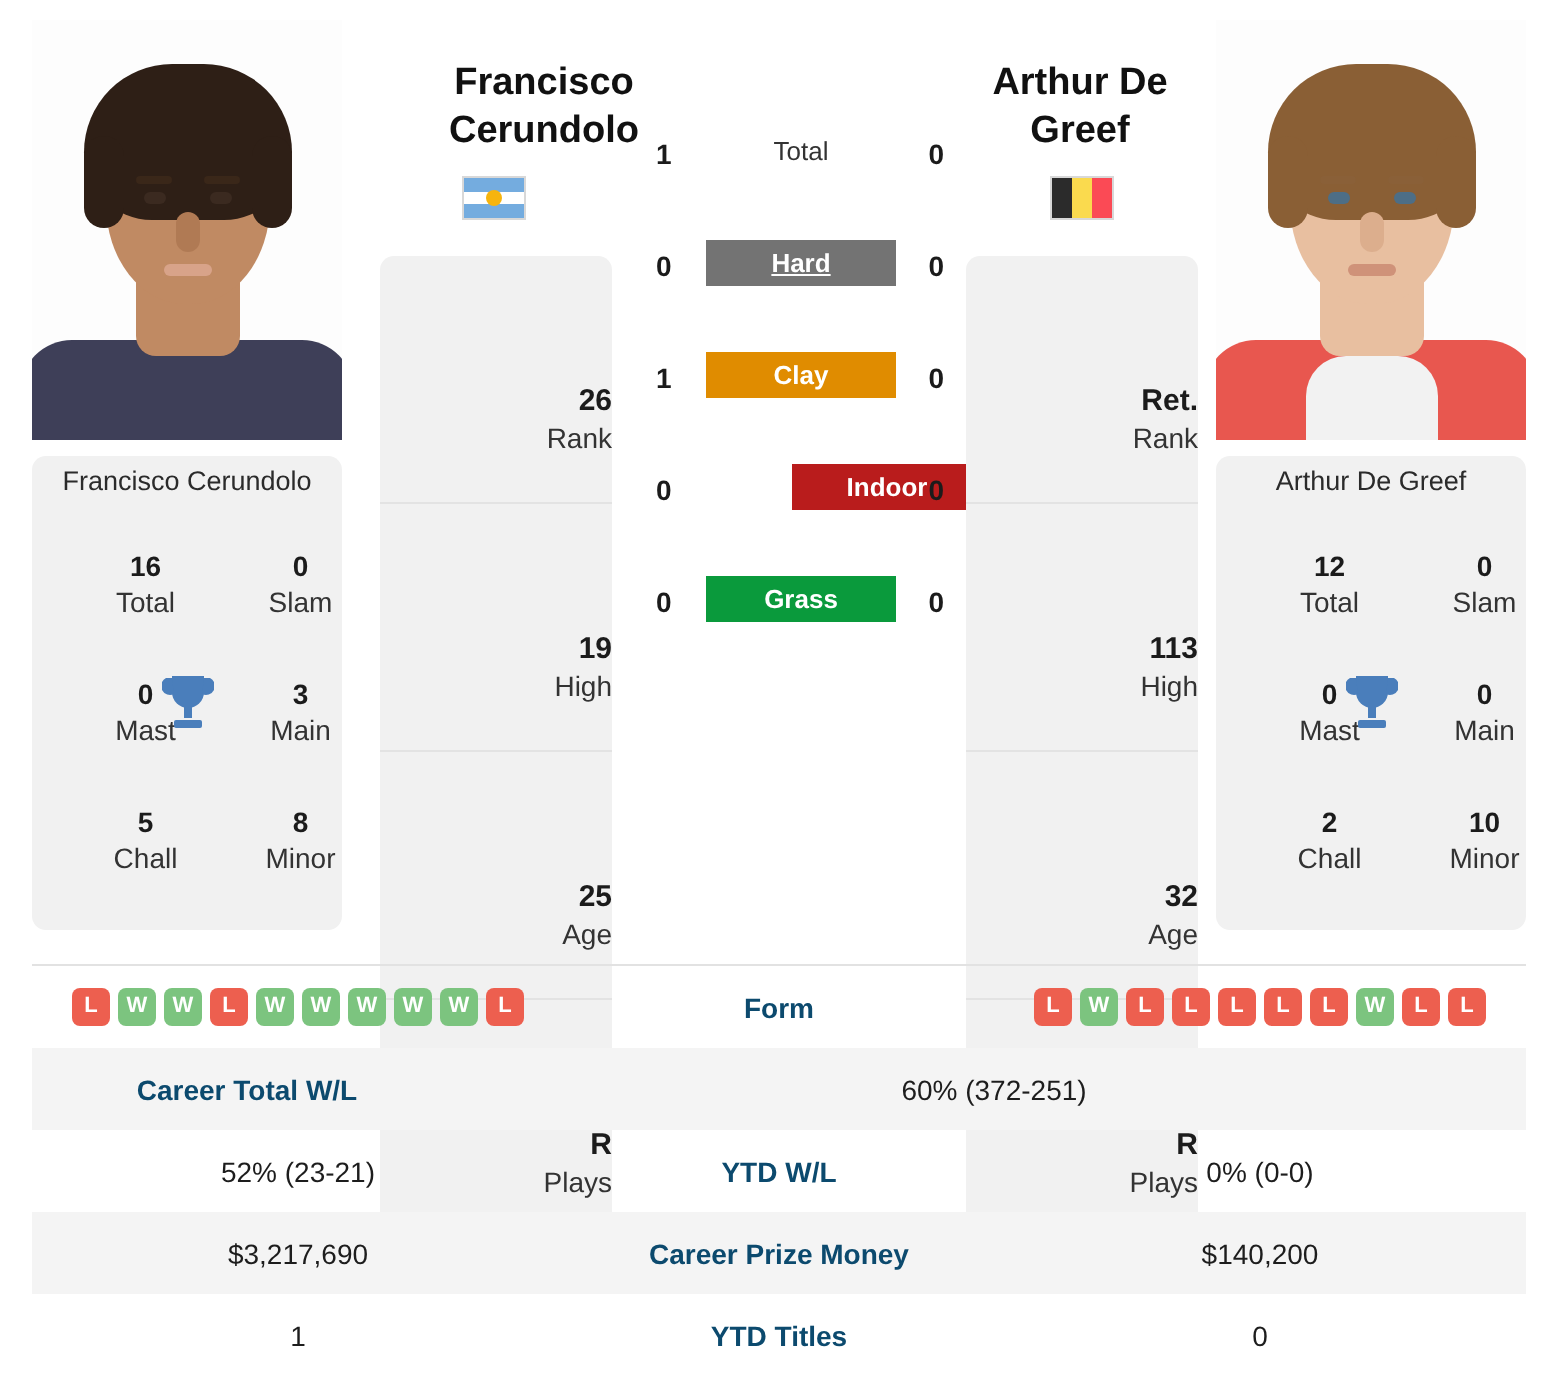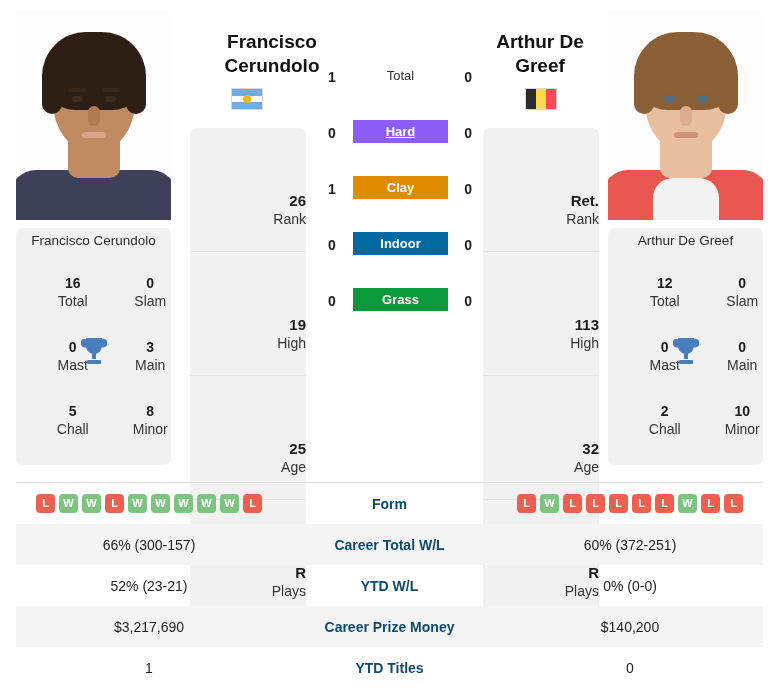--- a/index.html
+++ b/index.html
@@ -188,31 +188,31 @@
   </div>
 
   <div class="center-col" id="center-col">
       <div class="srow">
         <div class="num num-l">1</div>
         <div class="plain">Total</div>
         <div class="num num-r">0</div>
       </div>
       <div class="srow">
         <div class="num num-l">0</div>
-        <div class="badge" style="background: #8b5cf6; text-decoration: underline;">Hard</div>
+        <div class="badge" style="background: #737373; text-decoration: underline;">Hard</div>
         <div class="num num-r">0</div>
       </div>
       <div class="srow">
         <div class="num num-l">1</div>
         <div class="badge" style="background: rgb(224, 140, 0);">Clay</div>
         <div class="num num-r">0</div>
       </div>
       <div class="srow">
         <div class="num num-l">0</div>
-        <div class="badge" style="background: #0369a1;">Indoor</div>
+        <div class="badge" style="background: #b91c1c; margin-left: 43px;">Indoor</div>
         <div class="num num-r">0</div>
       </div>
       <div class="srow">
         <div class="num num-l">0</div>
         <div class="badge" style="background: rgb(10, 154, 60);">Grass</div>
         <div class="num num-r">0</div>
       </div>
     </div>
 
   <div class="rank-card rank-left" id="rank-left">
@@ -366,21 +366,20 @@
           <div class="fb L">L</div>
           <div class="fb L">L</div>
           <div class="fb L">L</div>
           <div class="fb W">W</div>
           <div class="fb L">L</div>
           <div class="fb L">L</div>
         </div>
       </div>
     </div>
     <div class="strow shade">
-      <div class="st-left">66% (300-157)</div>
       <div class="st-mid">Career Total W/L</div>
       <div class="st-right">60% (372-251)</div>
     </div>
     <div class="strow">
       <div class="st-left">52% (23-21)</div>
       <div class="st-mid">YTD W/L</div>
       <div class="st-right">0% (0-0)</div>
     </div>
     <div class="strow shade">
       <div class="st-left">$3,217,690</div>

